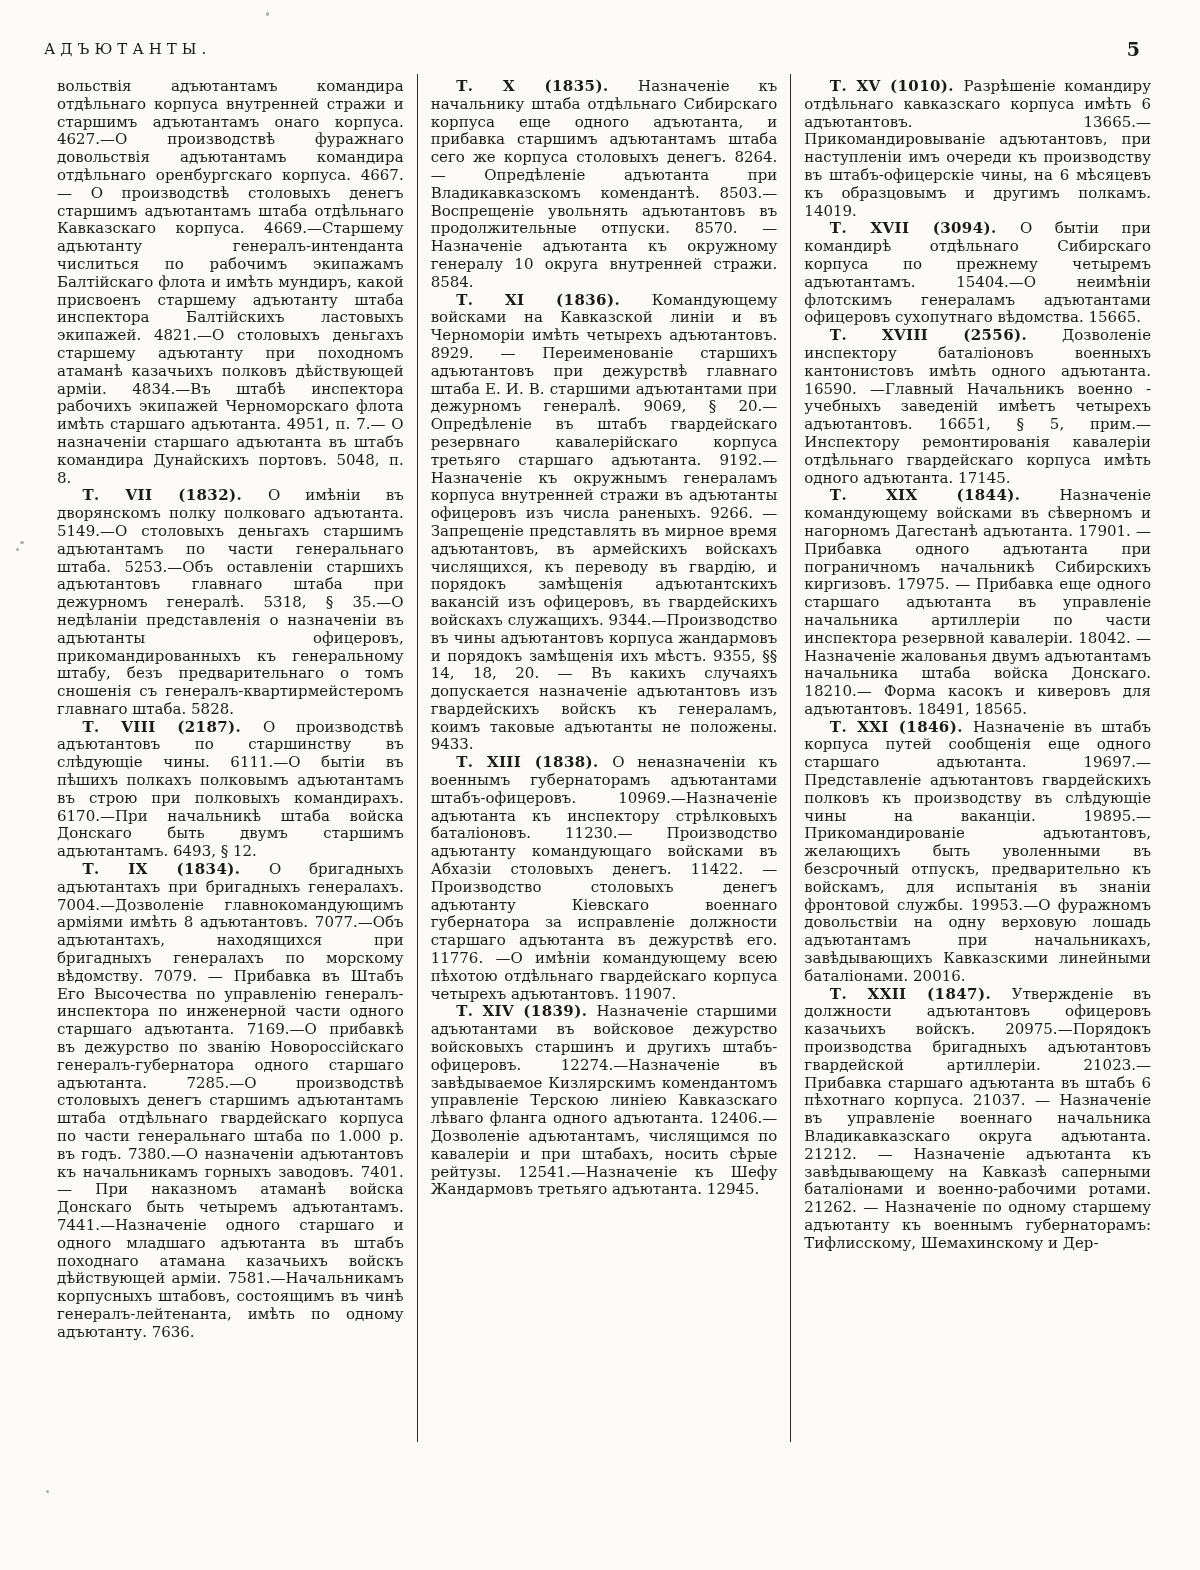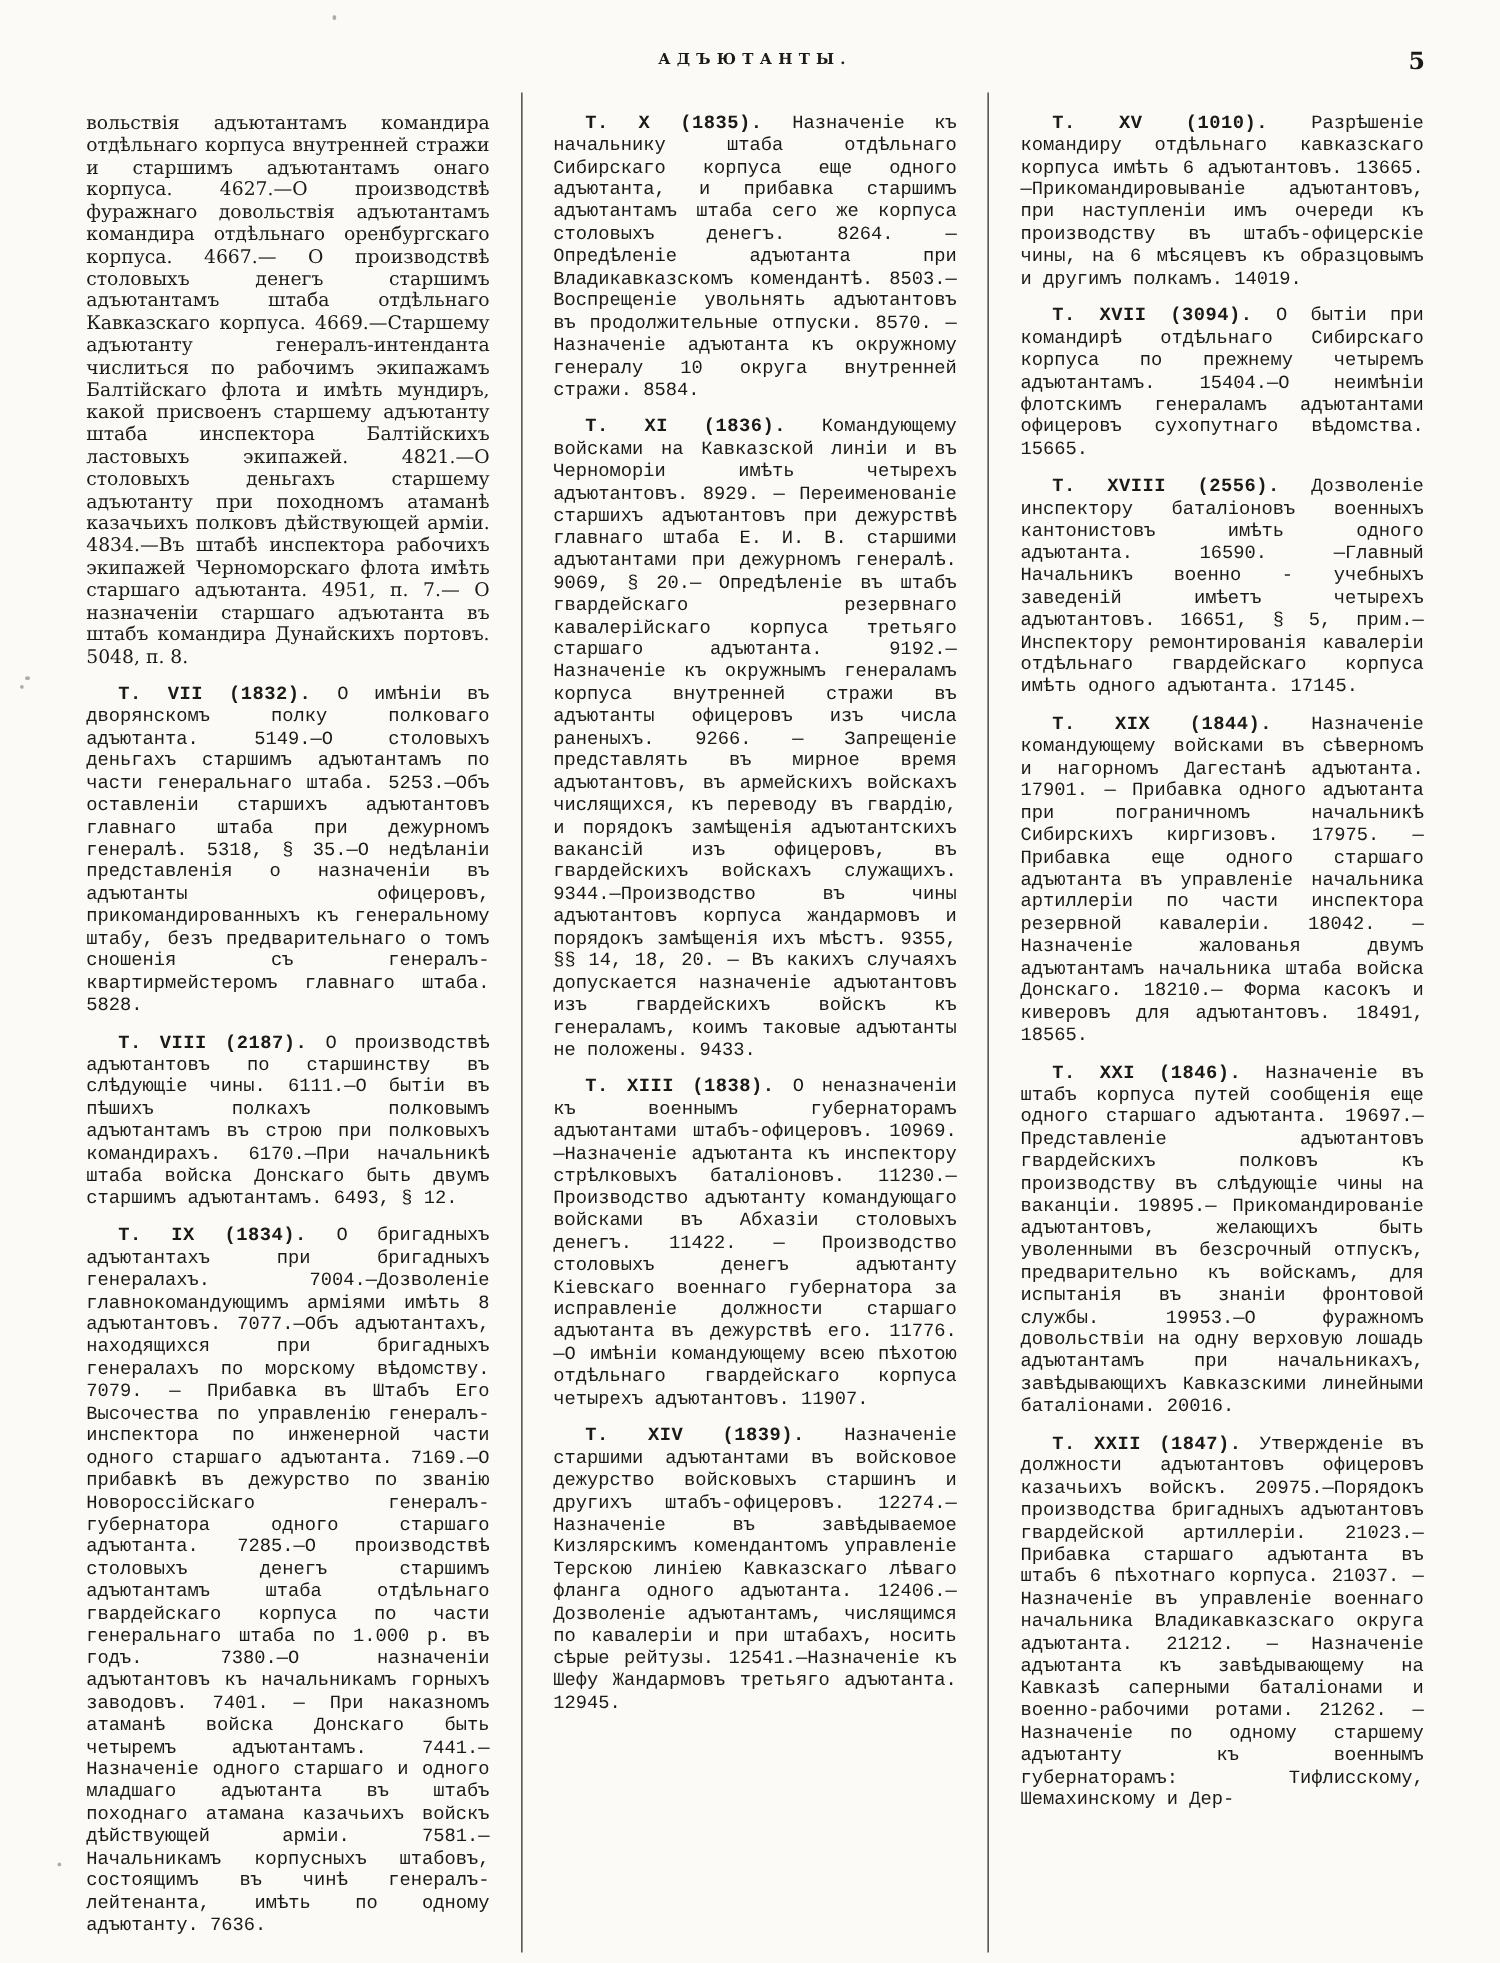--- a/index.html
+++ b/index.html
@@ -12,24 +12,24 @@
   .page {
     width: 1200px;
     height: 1570px;
     box-sizing: border-box;
     padding: 26px 36px 0 44px;
     position: relative;
     background: #fbfaf6;
   }
   .header { position: relative; height: 42px; margin-bottom: 6px; }
   .title {
-    text-align: center;
-    font-weight: bold;
+    text-align: left;
+    font-weight: normal;
     letter-spacing: 5px;
-    font-size: 12px;
+    font-size: 15px;
     padding-top: 14px;
   }
   .pagenum {
     position: absolute;
     right: 24px;
     top: 12px;
     font-weight: bold;
     font-size: 19px;
   }
   .columns {
@@ -39,22 +39,22 @@
   }
   .col {
     flex: 1 1 0;
     box-sizing: border-box;
     padding: 4px 13px 0 13px;
     text-align: justify;
     font-size: 15px;
     line-height: 17.8px;
   }
   .col + .col { border-left: 1.6px solid #2b2924; }
-  p.entry { margin: 12px; }
-  p.entry.indent { text-indent: 1.7em; font-family: Liberation Mono, monospace; }
+  p.entry { margin: 0; }
+  p.entry.indent { text-indent: 1.7em; }
   b.ehead { font-weight: bold; letter-spacing: 0.4px; }
   .speck {
     position: absolute;
     background: #6f6a60;
     border-radius: 50%;
     opacity: 0.55;
   }
   .speck.s1 { left: 20px; top: 541px; width: 4px; height: 3px; }
   .speck.s2 { left: 16px; top: 548px; width: 3px; height: 3px; }
   .speck.s3 { left: 266px; top: 12px; width: 3px; height: 4px; }

